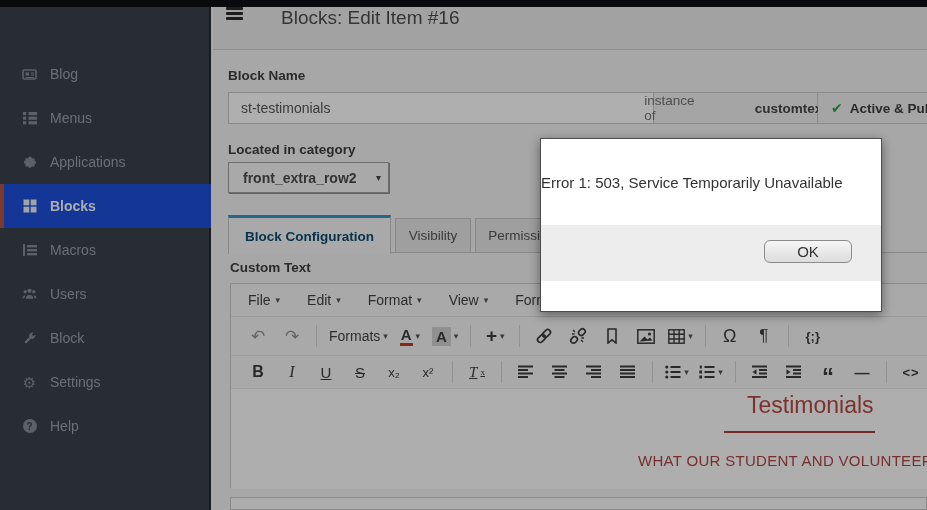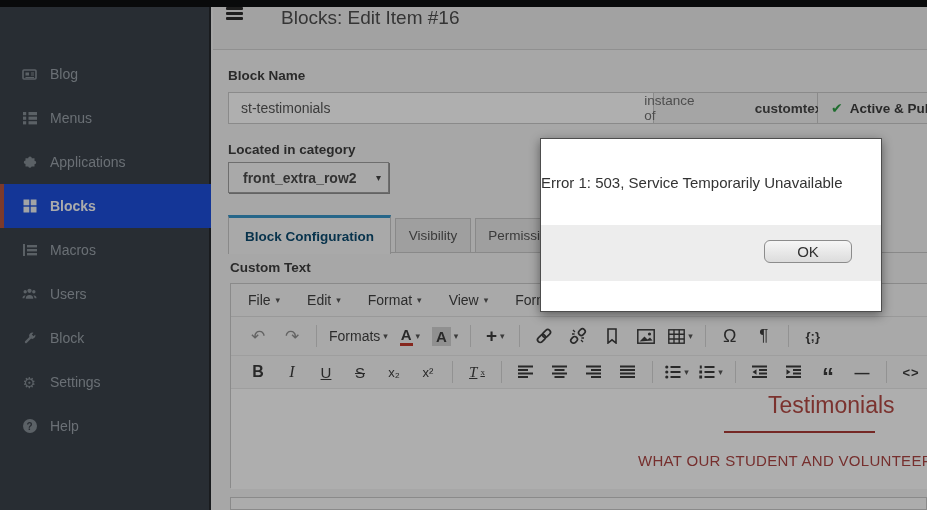--- a/index.html
+++ b/index.html
@@ -55,21 +55,21 @@
   .fmt { font-size:14px; color:#3f3f3f;}
   .a-color { display:flex; flex-direction:column; align-items:center; line-height:1; font-weight:bold;}
   .a-color .bar { width:13px; height:3px; background:#c0392b; margin-top:1px;}
   .a-bg { background:#cfcfcf; padding:1px 4px; font-weight:bold;}
   .b-bold{font-weight:bold;} .b-italic{font-style:italic; font-family:"Liberation Serif",serif;} .b-under{text-decoration:underline;} .b-strike{text-decoration:line-through;}
   .b-clear { font-style:italic; font-family:"Liberation Serif",serif; text-decoration:underline;}
   .b-clear sub { font-size:9px; font-style:normal;}
   .b-quote { font-size:24px; font-weight:bold; line-height:0.4; padding-top:10px;}
   .b-code { letter-spacing:1px; font-weight:bold; font-size:13px;}
   .edit-area { position:relative; height:100px; background:#fafafa; overflow:hidden; cursor:text;}
-  .t-heading { position:absolute; left:537px; top:3px; font-size:23px; color:#b04843; white-space:nowrap;}
+  .t-heading { position:absolute; left:516px; top:3px; font-size:23px; color:#b04843; white-space:nowrap;}
   .t-line { position:absolute; left:493px; top:42px; width:151px; height:2px; background:#a83a35;}
   .t-sub { position:absolute; left:407px; top:63px; font-size:15px; color:#a94442; letter-spacing:0.3px; white-space:nowrap;}
   .next-section { position:absolute; left:230px; top:497px; width:697px; height:13px; background:#f7f7f7; border:1px solid #c6c6c6;}
   
   .overlay { position:absolute; left:0; top:0; width:927px; height:510px; background:rgba(0,0,0,0.30); z-index:40;}
   .modal { position:absolute; left:540px; top:138px; width:342px; height:174px; background:#ffffff; border:1px solid #4d4d4d; box-shadow:0 3px 10px rgba(0,0,0,0.45); z-index:50;}
   .modal-body { height:86px; display:flex; align-items:center; font-size:15px; color:#333;}
   .modal-footer { height:56px; background:#ededed; position:relative;}
   .ok-btn { position:absolute; right:29px; top:15px; width:88px; height:23px; background:linear-gradient(#f6f6f6,#dcdcdc); border:1px solid #8c8c8c; border-radius:6px; font-size:15px; color:#333; font-family:inherit; cursor:pointer;}
 </style>

